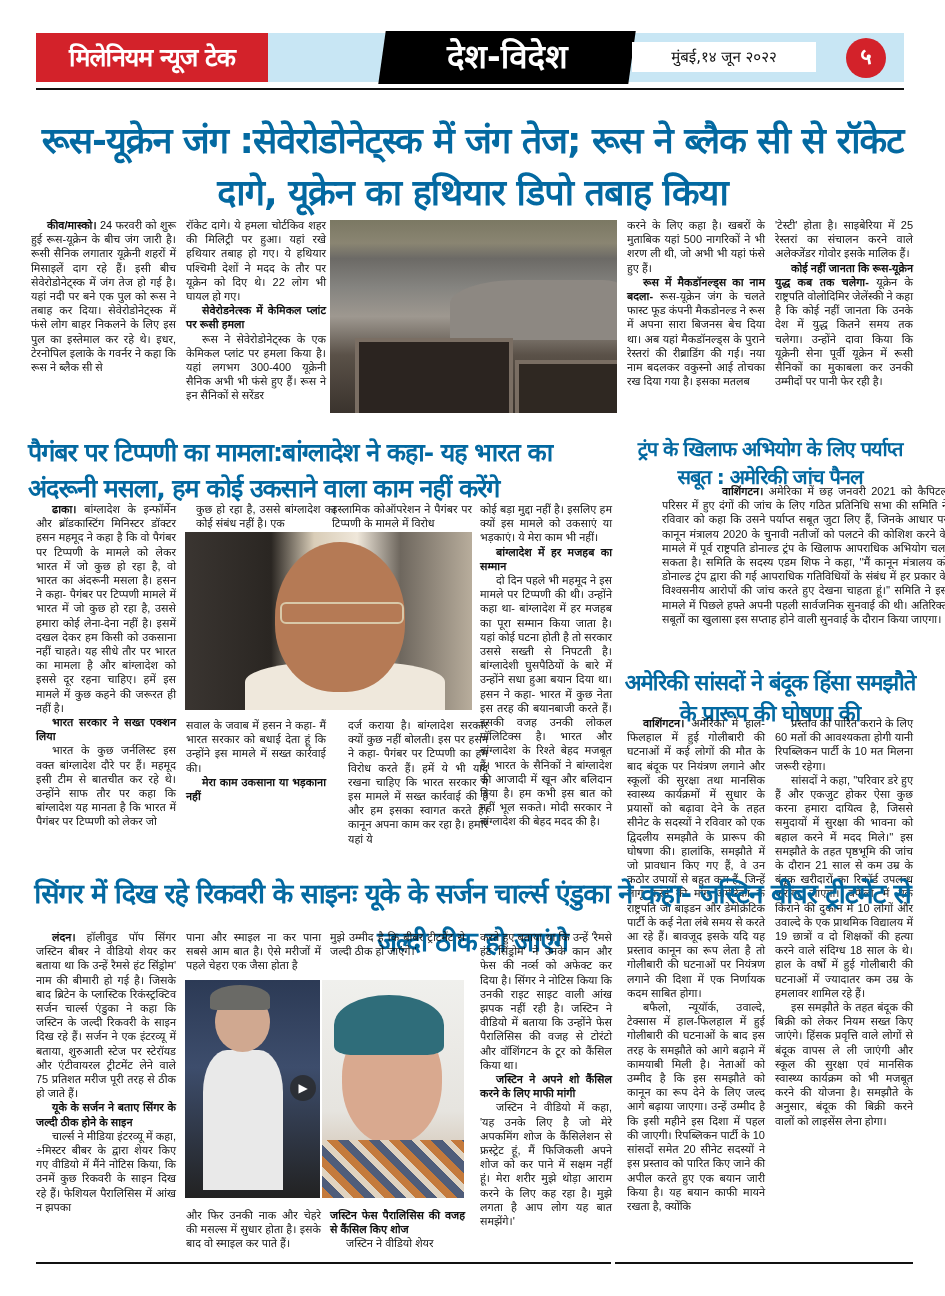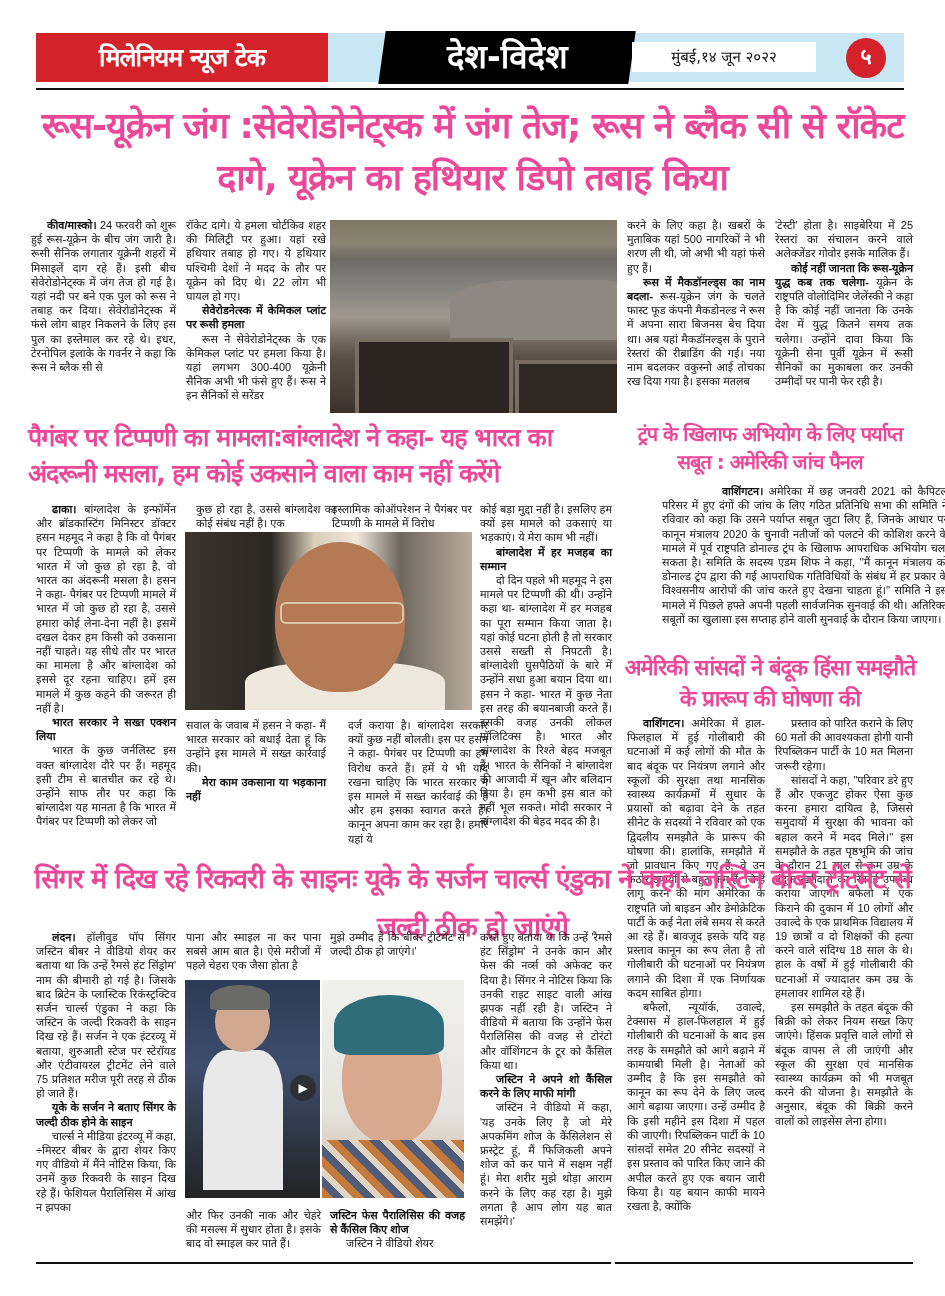--- a/index.html
+++ b/index.html
@@ -1,24 +1,24 @@
 <!DOCTYPE html>
 <html><head>
 <meta charset="utf-8">
 <style>
   html, body { margin: 0; padding: 0; background: #ffffff; }
   body { width: 945px; height: 1296px; position: relative; overflow: hidden; font-family: "DejaVu Sans", sans-serif; color: #111; }
   .masthead { position: absolute; left: 36px; top: 33px; width: 868px; height: 49px; background: #c8e6f4; }
-  .brand { position: absolute; left: 0; top: 0; width: 292px; height: 49px; background: #d3222a; color: #fff; font-weight: bold; font-size: 25px; line-height: 49px; text-align: center; letter-spacing: -1px; }
+  .brand { position: absolute; left: 0; top: 0; width: 232px; height: 49px; background: #d3222a; color: #fff; font-weight: bold; font-size: 25px; line-height: 49px; text-align: center; letter-spacing: -1px; }
   .section { position: absolute; left: 346px; top: -2px; width: 250px; height: 53px; background: #000; color: #fff; font-weight: bold; font-size: 33px; line-height: 52px; text-align: center; transform: skewX(-8deg); }
   .section span { display: inline-block; transform: skewX(8deg); }
   .dateline { position: absolute; left: 596px; top: 9px; width: 184px; height: 30px; background: #fff; font-size: 15px; line-height: 30px; text-align: center; }
   .pageno { position: absolute; left: 810px; top: 5px; width: 40px; height: 40px; border-radius: 50%; background: #d3222a; color: #fff; font-size: 22px; line-height: 38px; text-align: center; font-weight: bold; }
   .rule { position: absolute; left: 36px; width: 868px; height: 2px; background: #111; }
-  .headline { position: absolute; font-weight: bold; text-align: center; color: #ec4899; letter-spacing: -1px; }
+  .headline { position: absolute; font-weight: bold; text-align: center; color: #0369a1; letter-spacing: -1px; margin-top: 15px; }
   .h1 { left: 20px; top: 100px; width: 905px; font-size: 36px; line-height: 52px; }
   .h2 { left: 28px; top: 420px; width: 560px; font-size: 25px; line-height: 36px; text-align: left; }
   .h3 { left: 620px; top: 420px; width: 300px; font-size: 20px; line-height: 28px; }
   .h4 { left: 620px; top: 652px; width: 300px; font-size: 22px; line-height: 31px; }
   .h5 { left: 20px; top: 855px; width: 905px; font-size: 27px; line-height: 48px; }
   .col { position: absolute; font-size: 11px; line-height: 14.2px; text-align: justify; color: #111; font-family: Liberation Sans, sans-serif; }
   .col p { margin: 0; text-indent: 16px; }
   .col .sub { font-weight: bold; margin: 0; text-indent: 16px; }
   .col .city { font-weight: bold; }
   .photo { position: absolute; overflow: hidden; }

